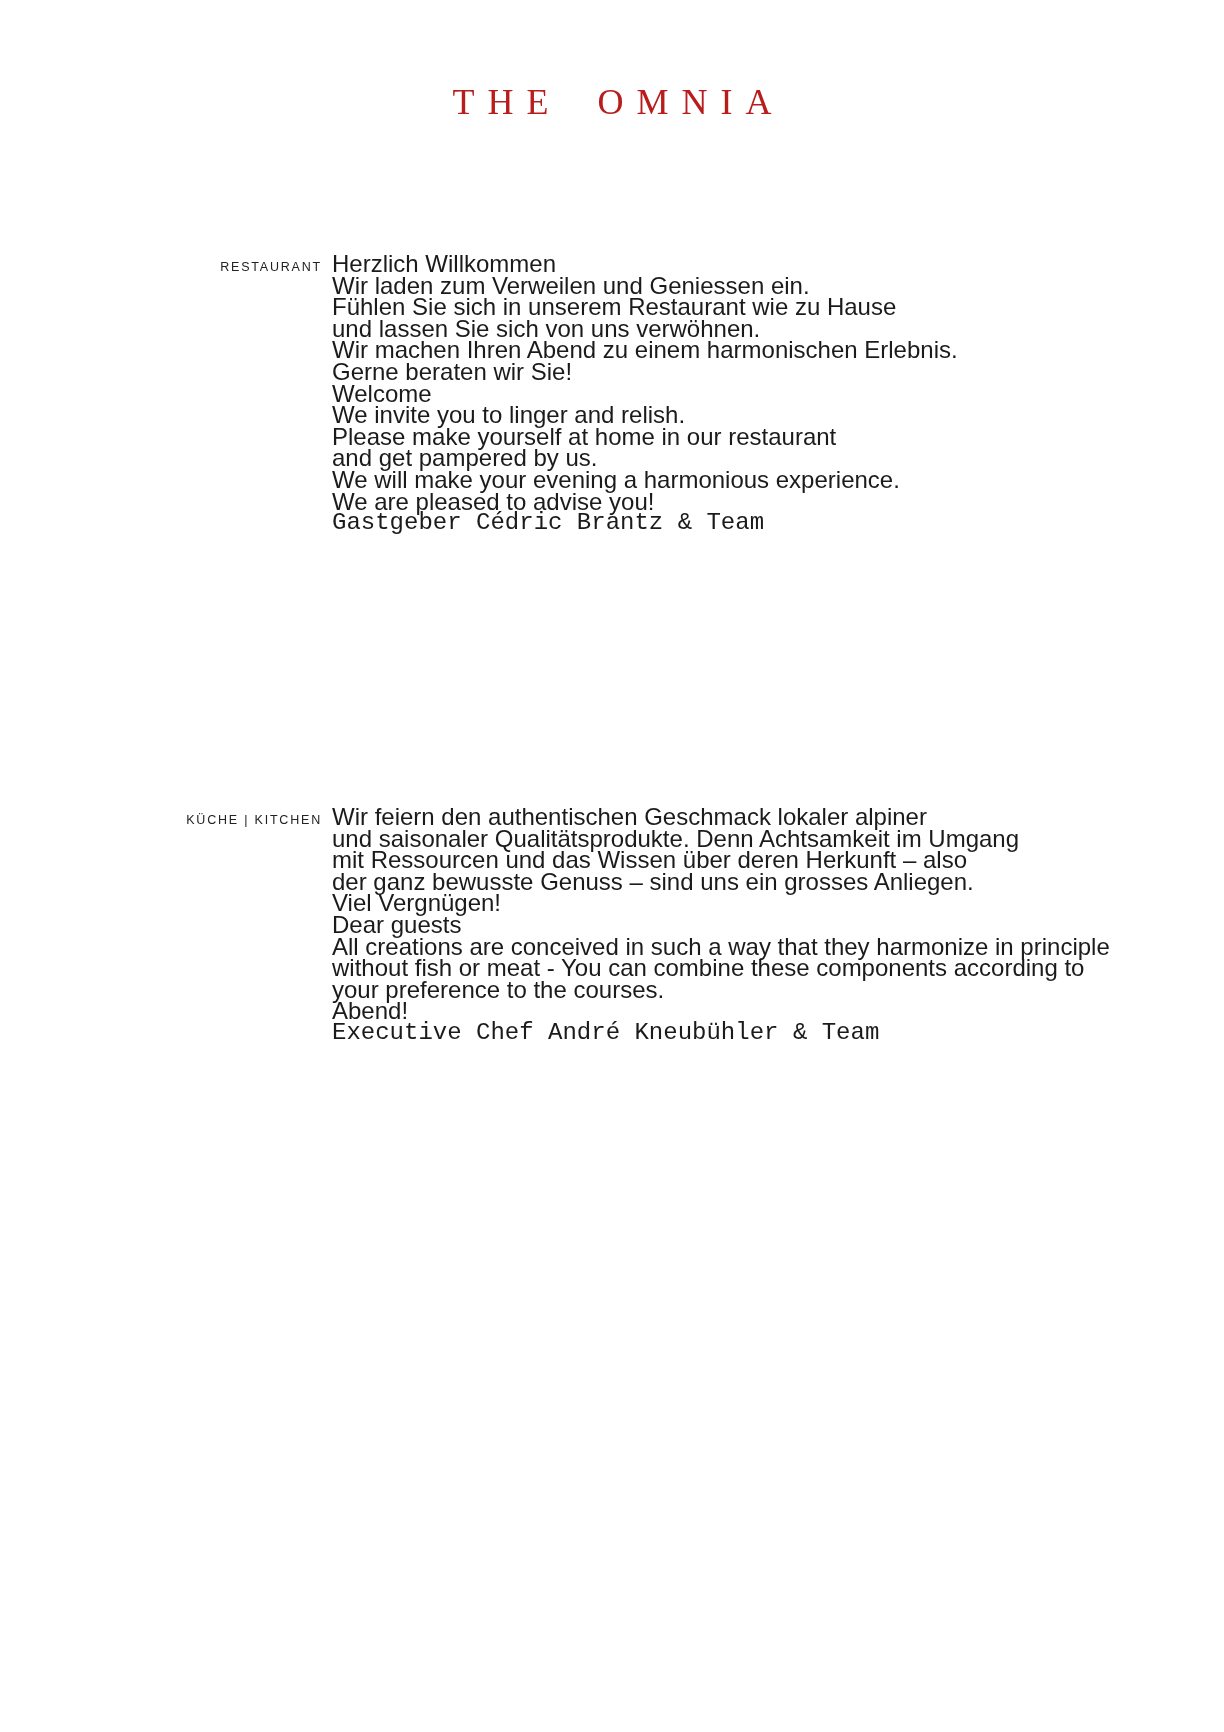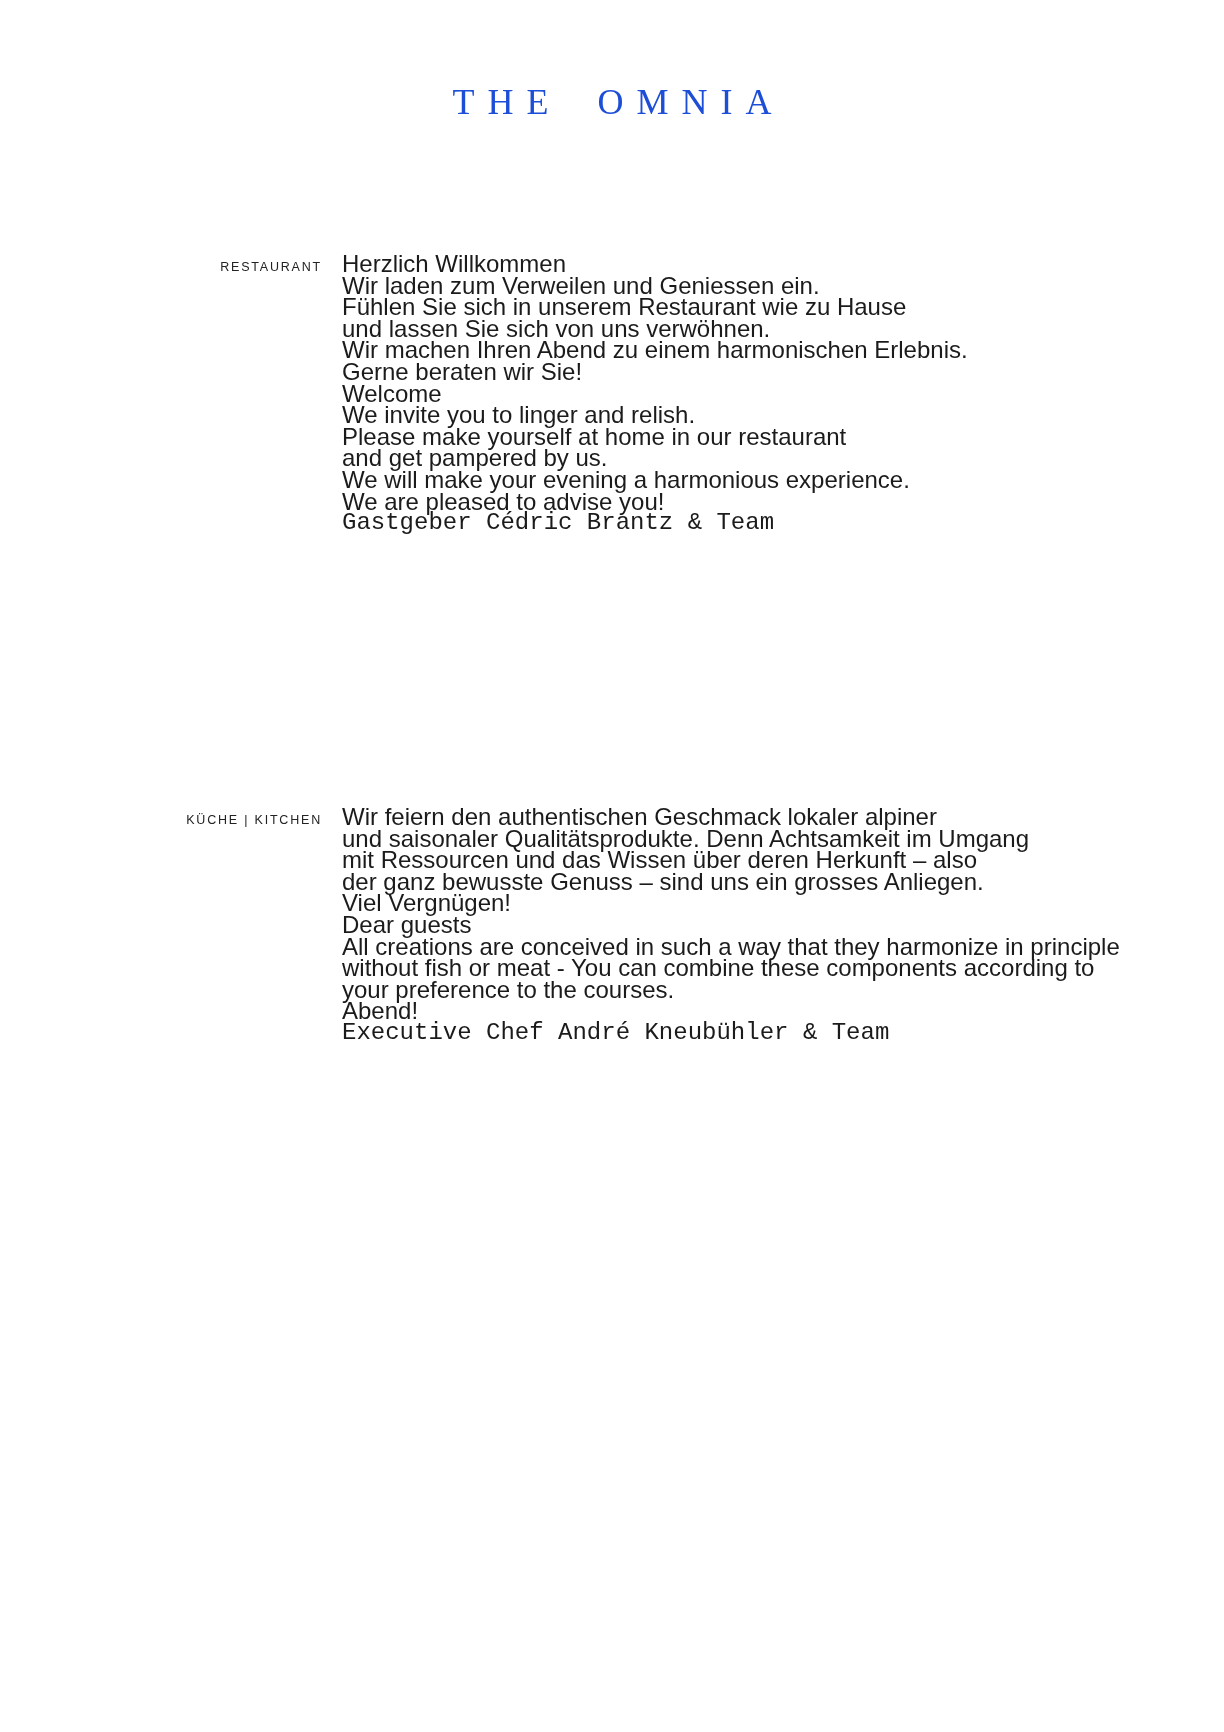--- a/index.html
+++ b/index.html
@@ -24,30 +24,30 @@
     text-align: center;
   }
   .brand-title {
     margin: 0;
     font-family: "Liberation Serif", serif;
     font-weight: 400;
     font-size: 36px;
     line-height: 40px;
     letter-spacing: 13px;
     word-spacing: 14px;
-    color: #1d4ed8;
+    color: #b91c1c;
     text-indent: 13px; 
   }
   .section {
     position: absolute;
     left: 0;
     width: 1224px;
     display: grid;
     grid-template-columns: 322px 1fr;
-    column-gap: 20px;
+    column-gap: 10px;
   }
   .label-col {
     text-align: right;
     padding-top: 4px;
   }
   .side-label {
     font-size: 12.5px;
     letter-spacing: 1.8px;
     color: #222222;
     white-space: nowrap;

